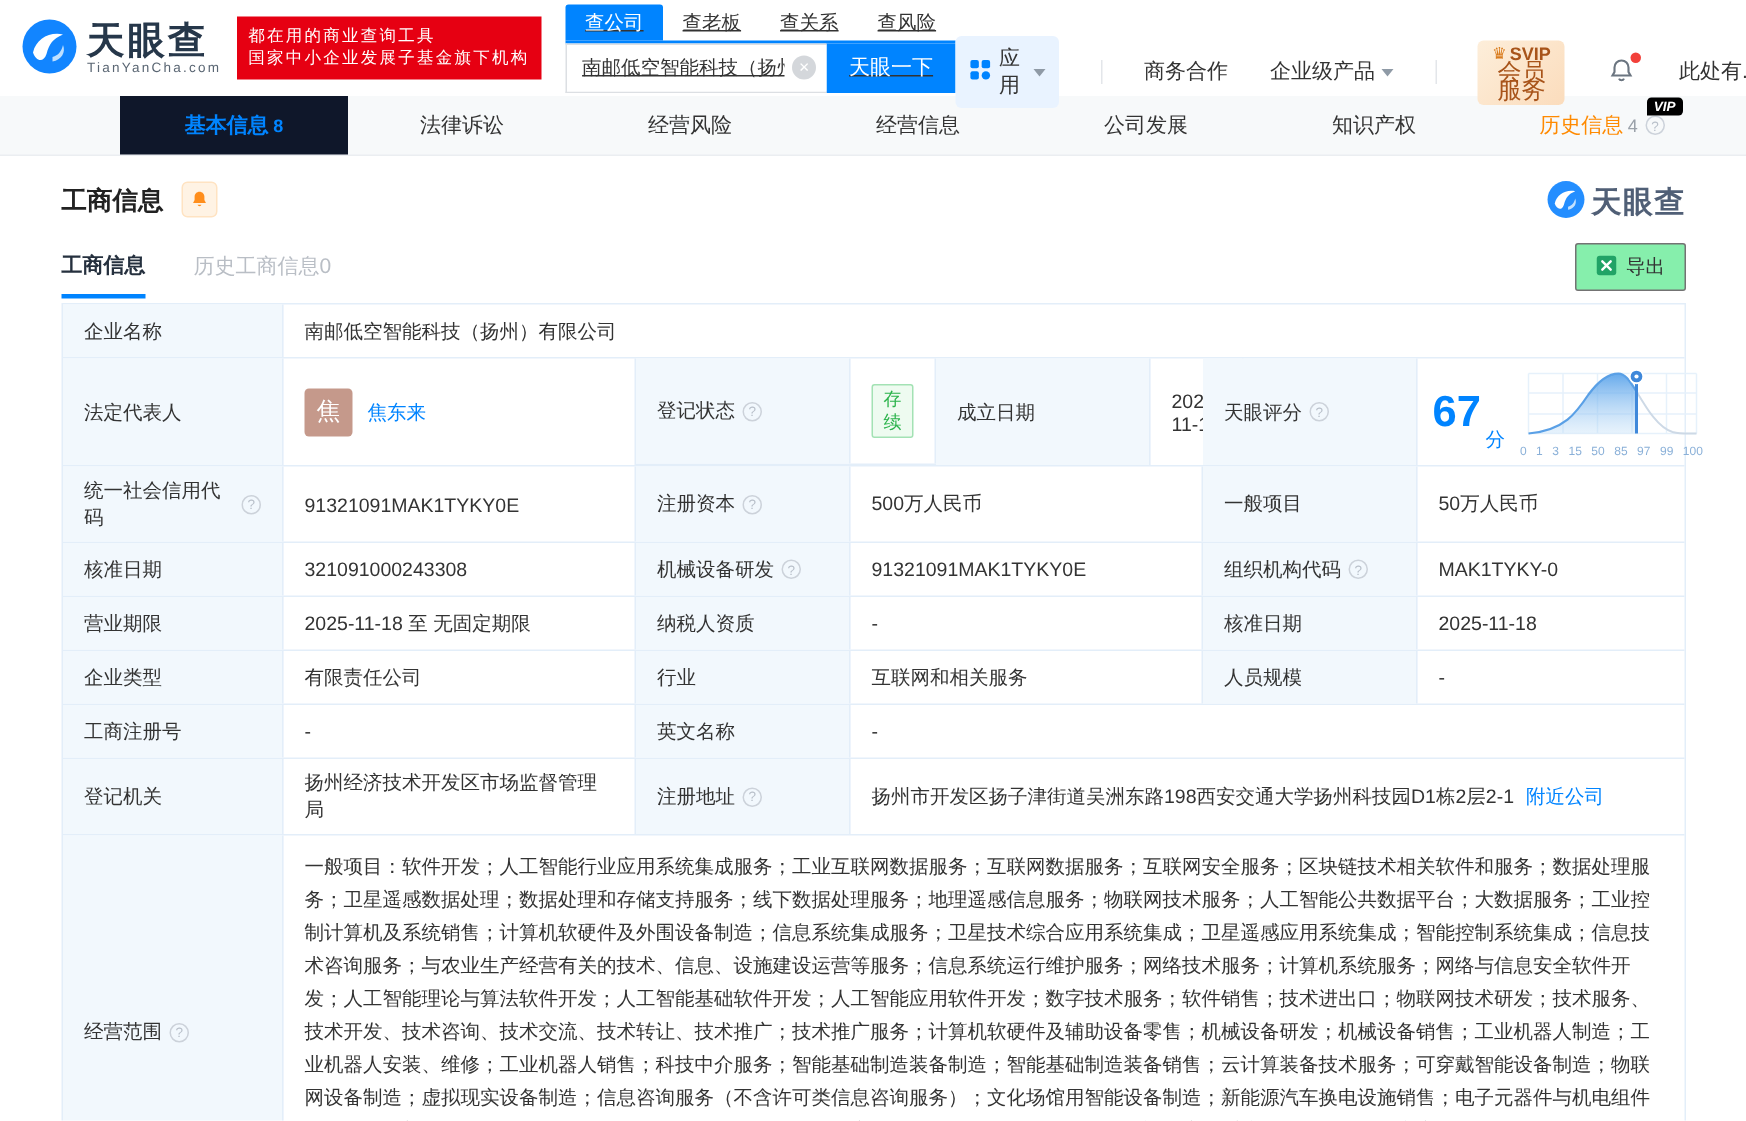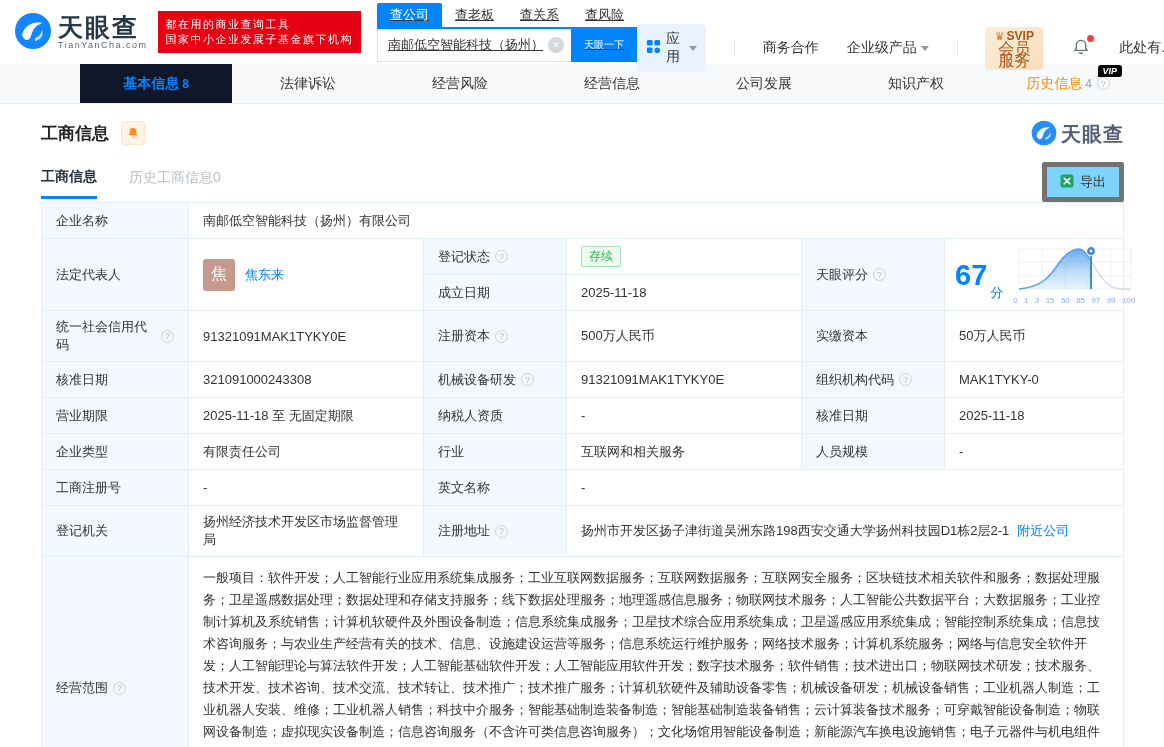--- a/index.html
+++ b/index.html
@@ -20,21 +20,21 @@
   .promo { background:#e60012; color:#fff; margin-left:10px; padding:6px 8px; line-height:15px; }
   .promo div { font-size:11px; letter-spacing:1.5px; white-space:nowrap; }
   .search-module { margin-left:16px; width:358px;text-decoration:underline; }
   .search-tabs { display:flex; align-items:flex-end; border-bottom:2px solid #0084ff; }
   .stab { font-size:13px; padding:3px 13px; color:#333; cursor:pointer; white-space:nowrap; }
   .stab.active { background:#0084ff; color:#fff; border-radius:2px 2px 0 0; }
   .search-row { display:flex; height:33px; }
   .search-box { flex:1; position:relative; border:1px solid #dcdfe3; border-right:none; background:#fff; display:flex; align-items:center; }
   .search-box input { border:none; outline:none; width:100%; height:100%; padding:0 28px 0 10px; font-size:13px; color:#333; font-family:inherit; }
   .clear { position:absolute; right:7px; width:16px; height:16px; border-radius:50%; background:#d4d7db; color:#fff; font-size:9px; display:flex; align-items:center; justify-content:center; cursor:pointer; }
-  .search-btn { width:66px; background:#0084ff; color:#fff; border:none; font-size:10px; cursor:pointer; font-family:inherit; }
+  .search-btn { width:86px; background:#0084ff; color:#fff; border:none; font-size:14px; cursor:pointer; font-family:inherit; }
   .header-right { margin-left:auto; display:flex; align-items:center; gap:28px;margin-top:32px; }
   .apps-pill { display:flex; align-items:center; gap:5px; background:#e9f3ff; border-radius:4px; padding:6px 9px; cursor:pointer; font-size:14px; }
   .caret { width:0; height:0; border-left:4px solid transparent; border-right:4px solid transparent; border-top:5px solid #8f9aa6; display:inline-block; margin-left:4px; }
   .vdiv { width:1px; height:16px; background:#e3e6ea; }
   .hmenu { font-size:14px; color:#333; cursor:pointer; display:flex; align-items:center; white-space:nowrap; }
   .svip-badge { background:linear-gradient(135deg,#fdeeda,#fbdcbc); border-radius:4px; padding:3px 9px; text-align:center; cursor:pointer; }
   .svip-top { font-size:12px; font-weight:bold; color:#a8541a; line-height:13px; display:flex; align-items:center; justify-content:center; gap:2px; }
   .svip-top .crown { color:#d97c1e; font-size:11px; }
   .svip-bottom { font-size:16px; color:#a8541a; line-height:12px; }
   .bell-wrap { position:relative; cursor:pointer; display:flex; align-items:center; }
@@ -53,33 +53,33 @@
   
   main { padding:14px 40px 0 41px; }
   .section-head { display:flex; align-items:center; height:30px; position:relative; }
   .section-title { font-size:17px; font-weight:bold; color:#222; }
   .hot-ico { width:24px; height:24px; background:#fff3e4; border:1px solid #ffe3c2; border-radius:4px; margin-left:12px; display:flex; align-items:center; justify-content:center; cursor:pointer; }
   .watermark { position:absolute; right:0; top:2px; display:flex; align-items:center; gap:4px; opacity:.92; }
   .watermark .wm-text { font-size:20px; font-weight:bold; color:#42526b; letter-spacing:1px; }
   .subtab-row { display:flex; align-items:center; margin-top:18px; height:34px; position:relative; }
   .subtab { font-size:14px; color:#b9bec5; margin-right:32px; cursor:pointer; padding-bottom:10px; }
   .subtab.active { color:#25303e; font-weight:bold; border-bottom:3px solid #0084ff; }
-  .export-btn { position:absolute; right:0; top:-4px; display:flex; align-items:center; gap:6px; background:#7dd3fc; border:5px solid #737373; border-radius:2px; padding:6px 13px; font-size:13px; color:#333; cursor:pointer; font-family:inherit; }
+  .export-btn { position:absolute; right:0; top:-4px; display:flex; align-items:center; gap:6px; background:#86efac; border:1px solid #737373; border-radius:2px; padding:6px 13px; font-size:13px; color:#333; cursor:pointer; font-family:inherit; }
 
   
   .biz-table { border:1px solid #e3eef9; margin-top:2px; width:1083px; }
   .trow { display:flex; border-bottom:1px solid #e3eef9; align-items:stretch; }
   .trow:last-child { border-bottom:none; }
   .cell { padding:7px 14px; display:flex; align-items:center; font-size:13px; color:#333; border-right:1px solid #e3eef9; min-height:35px; }
   .cell.last { border-right:none; }
   .lbl { background:#f2f8fd; flex:none; }
   .c1 { width:147px; } .c2 { width:235px; flex:none; } .c3 { width:143px; flex:none; }
   .c4 { width:235px; flex:none; } .c5 { width:143px; flex:none; } .c6 { flex:1; }
   .grow { flex:1; }
-  .midpair { width:378px; flex:none; display:flex; flex-direction:column; }
+  .midpair { width:378px; flex:none; display:flex; flex-direction:row; }
   .subrow { display:flex; flex:1; }
   .subrow:first-child { border-bottom:1px solid #e3eef9; }
   a.link { color:#0084ff; text-decoration:none; cursor:pointer; }
   .avatar { width:32px; height:32px; border-radius:3px; background:#c5998b; color:#fff; font-size:16px; display:flex; align-items:center; justify-content:center; margin-right:10px; flex:none; }
   .status-badge { color:#2bb34b; background:#eefbf0; border:1px solid #a3e2b4; border-radius:2px; font-size:12px; padding:2px 7px; line-height:15px; }
   .score-cell { padding:4px 10px; }
   .score-num { font-size:29px; font-weight:bold; color:#0084ff; line-height:30px; }
   .score-unit { font-size:13px; color:#0084ff; margin-left:3px; align-self:flex-end; padding-bottom:4px; }
   .curve-wrap { margin-left:10px; width:122px; }
   .ticks { display:flex; justify-content:space-between; font-size:8px; color:#8ab0d8; line-height:8px; margin-top:1px; }
@@ -316,21 +316,21 @@
         <div class="cell lbl c1">
           <span>统一社会信用代码</span>
           <span class="q">?</span>
         </div>
         <div class="cell c2">91321091MAK1TYKY0E</div>
         <div class="cell lbl c3">
           <span>注册资本</span>
           <span class="q">?</span>
         </div>
         <div class="cell c4">500万人民币</div>
-        <div class="cell lbl c5">实缴资本</div>
+        <div class="cell lbl c5">一般项目</div>
         <div class="cell last c6">50万人民币</div>
       </div>
 
       <div class="trow">
         <div class="cell lbl c1">核准日期</div>
         <div class="cell c2">321091000243308</div>
         <div class="cell lbl c3">
           <span>机械设备研发</span>
           <span class="q">?</span>
         </div>

